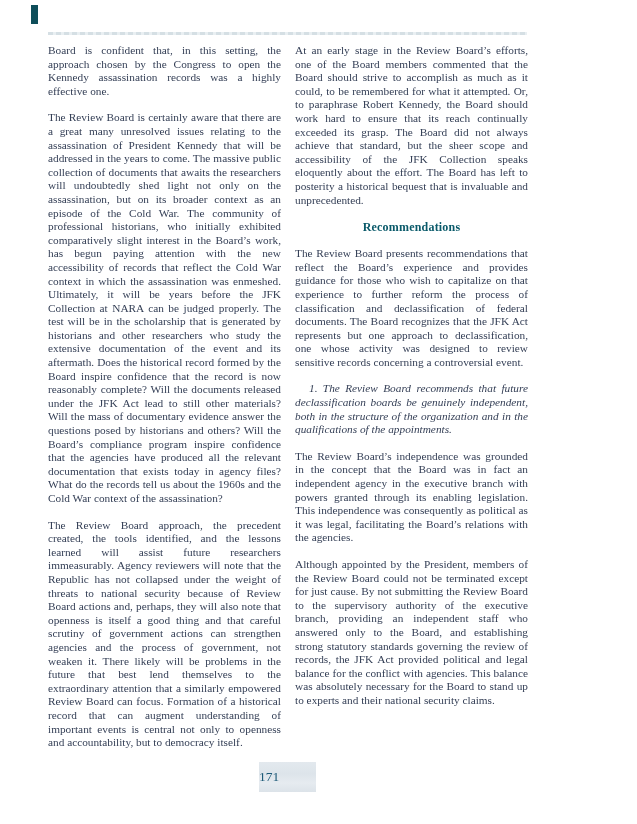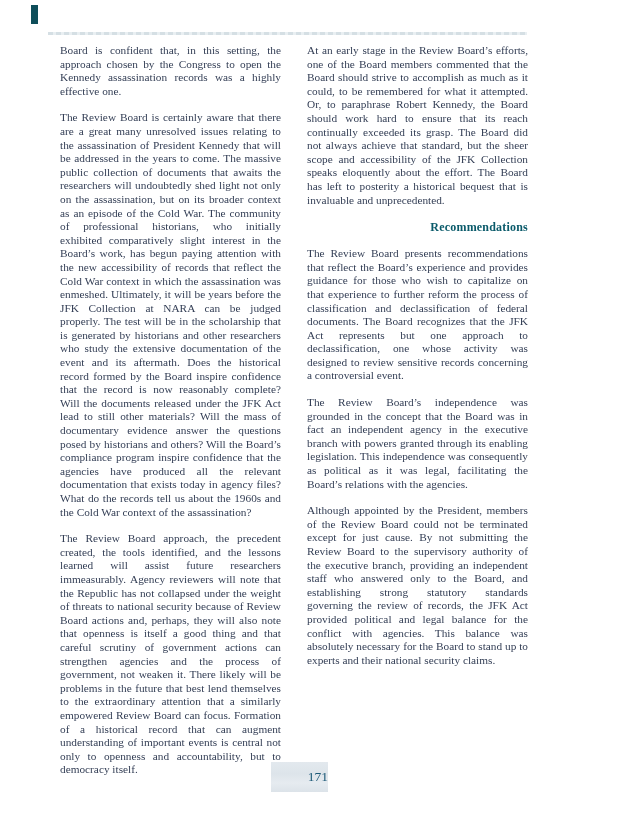--- a/index.html
+++ b/index.html
@@ -40,47 +40,47 @@
     gap: 14px;
   }
   .col {
     width: 233px;
     color: #333e55;
     font-size: 11.3px;
     line-height: 13.6px;
     text-align: justify;
   }
   .col p {
-    margin: 0 0 13px 12px;
+    margin: 0 0 13px 0;
   }
   .section-heading {
     color: #0a5a6a;
     font-weight: bold;
     font-size: 12px;
     line-height: 14px;
-    text-align: right;
+    text-align: center;
     margin: 3px 0 13px 0;
     letter-spacing: 0.2px;
   }
   .recommendation {
     font-style: italic;
     text-indent: 14px;
   }
   .footer-page-number {
     position: absolute;
-    left: 271px;
+    left: 259px;
     top: 762px;
     width: 57px;
     height: 30px;
     background: linear-gradient(180deg, #e3e9ee 0%, #dde4ea 40%, #e6ebf0 70%, #dce3e9 100%);
     color: #1d5a78;
     font-size: 13.5px;
     display: flex;
     align-items: center;
-    justify-content: flex-end;
+    justify-content: flex-start;
   }
 </style>
 </head>
 <body>
 
 <div class="page">
 
   <div class="corner-mark"></div>
 
   <div class="top-rule"></div>
@@ -90,20 +90,21 @@
     <div class="col">
       <p>Board is confident that, in this setting, the approach chosen by the Congress to open the Kennedy assassination records was a highly effective one.</p>
       <p>The Review Board is certainly aware that there are a great many unresolved issues relating to the assassination of President Kennedy that will be addressed in the years to come. The massive public collection of documents that awaits the researchers will undoubtedly shed light not only on the assassination, but on its broader context as an episode of the Cold War. The community of professional historians, who initially exhibited comparatively slight interest in the Board’s work, has begun paying attention with the new accessibility of records that reflect the Cold War context in which the assassination was enmeshed. Ultimately, it will be years before the JFK Collection at NARA can be judged properly. The test will be in the scholarship that is generated by historians and other researchers who study the extensive documentation of the event and its aftermath. Does the historical record formed by the Board inspire confidence that the record is now reasonably complete? Will the documents released under the JFK Act lead to still other materials? Will the mass of documentary evidence answer the questions posed by historians and others? Will the Board’s compliance program inspire confidence that the agencies have produced all the relevant documentation that exists today in agency files? What do the records tell us about the 1960s and the Cold War context of the assassination?</p>
       <p>The Review Board approach, the precedent created, the tools identified, and the lessons learned will assist future researchers immeasurably. Agency reviewers will note that the Republic has not collapsed under the weight of threats to national security because of Review Board actions and, perhaps, they will also note that openness is itself a good thing and that careful scrutiny of government actions can strengthen agencies and the process of government, not weaken it. There likely will be problems in the future that best lend themselves to the extraordinary attention that a similarly empowered Review Board can focus. Formation of a historical record that can augment understanding of important events is central not only to openness and accountability, but to democracy itself.</p>
     </div>
 
     <div class="col">
       <p>At an early stage in the Review Board’s efforts, one of the Board members commented that the Board should strive to accomplish as much as it could, to be remembered for what it attempted. Or, to paraphrase Robert Kennedy, the Board should work hard to ensure that its reach continually exceeded its grasp. The Board did not always achieve that standard, but the sheer scope and accessibility of the JFK Collection speaks eloquently about the effort. The Board has left to posterity a historical bequest that is invaluable and unprecedented.</p>
       <h2 class="section-heading">Recommendations</h2>
       <p>The Review Board presents recommendations that reflect the Board’s experience and provides guidance for those who wish to capitalize on that experience to further reform the process of classification and declassification of federal documents. The Board recognizes that the JFK Act represents but one approach to declassification, one whose activity was designed to review sensitive records concerning a controversial event.</p>
+      <p class="recommendation">1. The Review Board recommends that future declassification boards be genuinely independent, both in the structure of the organization and in the qualifications of the appointments.</p>
       <p>The Review Board’s independence was grounded in the concept that the Board was in fact an independent agency in the executive branch with powers granted through its enabling legislation. This independence was consequently as political as it was legal, facilitating the Board’s relations with the agencies.</p>
       <p>Although appointed by the President, members of the Review Board could not be terminated except for just cause. By not submitting the Review Board to the supervisory authority of the executive branch, providing an independent staff who answered only to the Board, and establishing strong statutory standards governing the review of records, the JFK Act provided political and legal balance for the conflict with agencies. This balance was absolutely necessary for the Board to stand up to experts and their national security claims.</p>
     </div>
 
   </div>
 
   <div class="footer-page-number">
     <span>171</span>
   </div>
 

